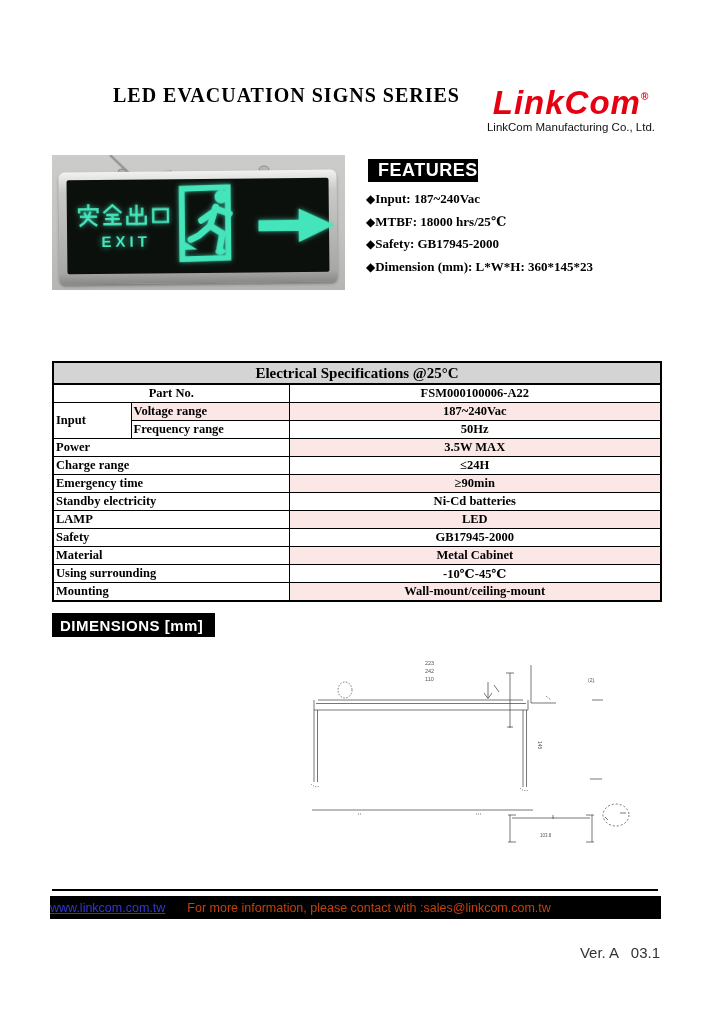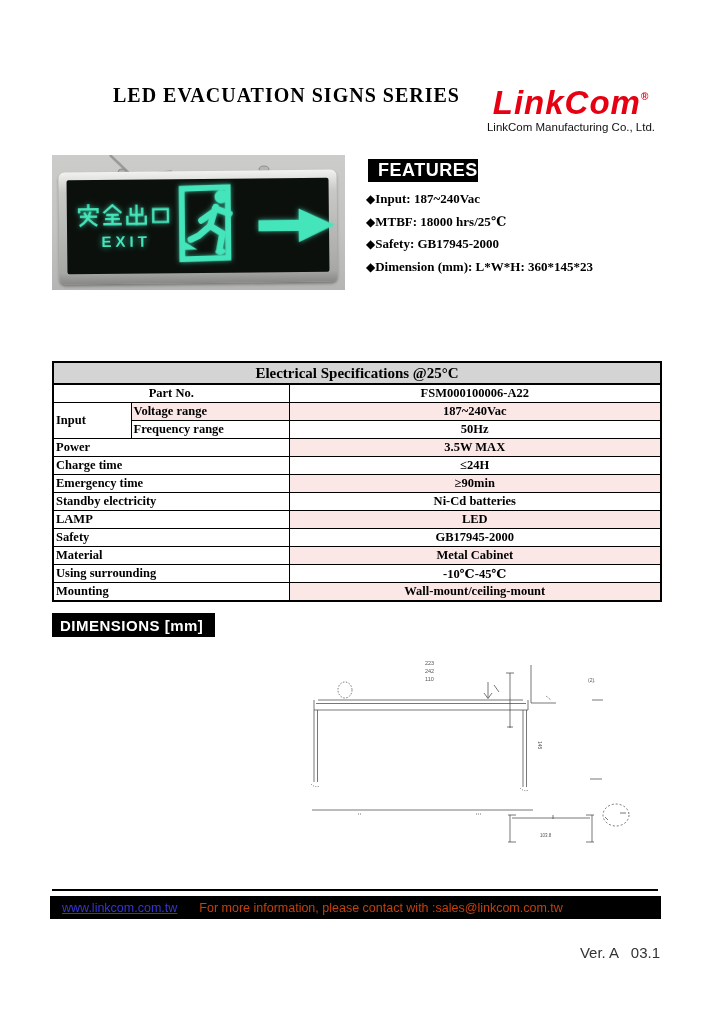--- a/index.html
+++ b/index.html
@@ -54,21 +54,21 @@
   
   #dims-heading{left:52px;top:613px;width:155px;height:24px;font-size:15px;padding-left:8px;letter-spacing:.5px;}
   #drawing{left:290px;top:648px;}
   #drawing line,#drawing path,#drawing polyline,#drawing rect,#drawing ellipse{stroke:#3c3c3c;stroke-width:0.7;fill:none;}
   #drawing text{fill:#555;stroke:none;font-family:"Liberation Sans","DejaVu Sans",sans-serif;}
 
   
   #footer-line{left:52px;top:889px;width:606px;height:2px;background:#000;}
   #footer-bar{left:50px;top:896px;width:611px;height:23px;background:#000;display:flex;align-items:center;
               font-family:"Liberation Sans","DejaVu Sans",sans-serif;font-size:12.5px;}
-  #footer-link{color:#3535d6;margin-left:12px;}
+  #footer-link{color:#3535d6;margin-left:0;}
   #footer-text{color:#c2410c;margin-left:22px;}
   #version-text{right:60px;top:944px;font-family:"Liberation Sans","DejaVu Sans",sans-serif;
                 font-size:15px;color:#333;white-space:pre;}
 </style>
 </head>
 <body>
 
 <div id="page">
 
   <div class="abs" id="doc-title">LED EVACUATION SIGNS SERIES</div>
@@ -173,21 +173,21 @@
         </tr>
     <tr class="thick">
           <td class="lbl-sub">Frequency range</td>
           <td class="val">50Hz</td>
         </tr>
     <tr>
           <td colspan="2" class="lbl-merged">Power</td>
           <td class="val pink">3.5W MAX</td>
         </tr>
     <tr>
-          <td colspan="2" class="lbl-merged">Charge time</td>
+          <td colspan="2" class="lbl-merged">Charge range</td>
           <td class="val">≤24H</td>
         </tr>
     <tr>
           <td colspan="2" class="lbl-merged">Emergency time</td>
           <td class="val pink">≥90min</td>
         </tr>
     <tr>
           <td colspan="2" class="lbl-merged">Standby electricity</td>
           <td class="val">Ni-Cd batteries</td>
         </tr>

